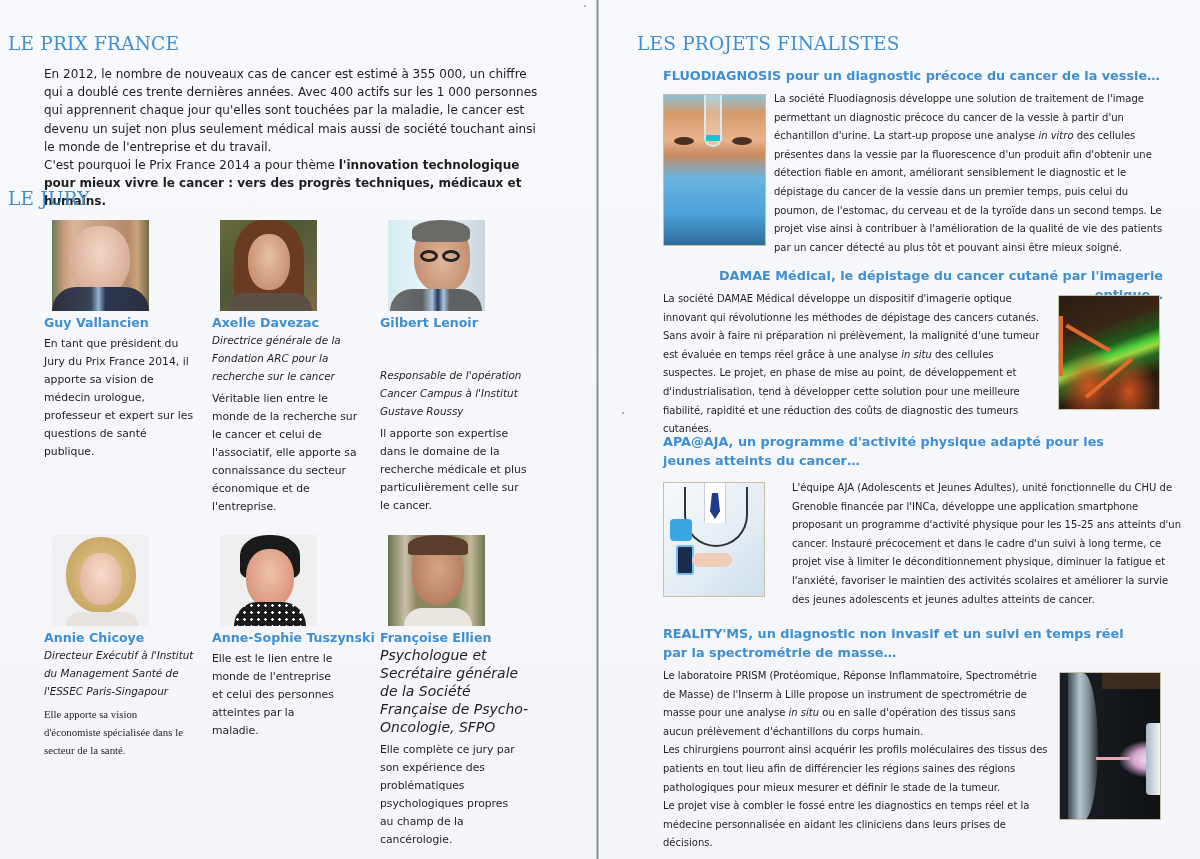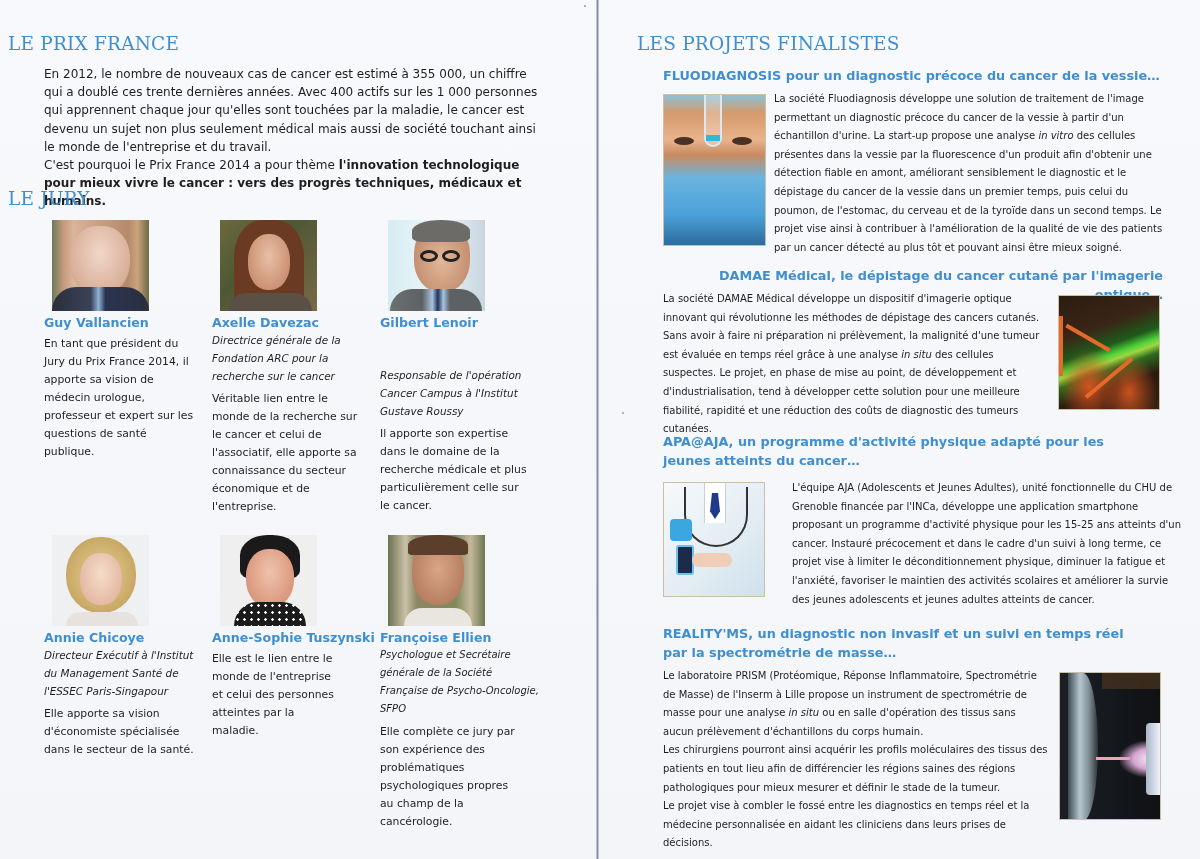--- a/index.html
+++ b/index.html
@@ -44,21 +44,21 @@
   }
   .jury-name {
     margin-top: 4px;
     color: #3f8fd0; font-size: 12.6px; font-weight: bold;
     white-space: nowrap;
   }
   .jury-role {
     font-style: italic; font-size: 10.4px; line-height: 18px;
     margin-top: 1px; color: #1e1e1e;
   }
-  .jury-role.tight { font-size: 10px; line-height: 18px; }
+  .jury-role.tight { font-size: 14px; line-height: 18px; }
   .jury-desc {
     font-size: 10.8px; line-height: 18px; margin-top: 5px; color: #1e1e1e;
   }
 
   .proj-title {
     position: absolute; left: 663px; width: 500px;
     color: #3f8fd0; font-size: 12.8px; font-weight: bold; line-height: 19px;
   }
   .proj-text {
     position: absolute; font-size: 10px; line-height: 18.6px; color: #1e1e1e;
@@ -118,21 +118,21 @@
 </div>
 
 <div class="jury-card" style="left:44px; top:535px;">
   <div class="photo" style="background:#eef0f2;">
     <div style="position:absolute;left:14px;top:2px;width:70px;height:76px;border-radius:48%;background:radial-gradient(ellipse,#e6cf94,#c9a865 70%,#b0915a);"></div>
     <div style="position:absolute;left:28px;top:18px;width:42px;height:52px;border-radius:46%;background:radial-gradient(ellipse at 50% 40%,#f6dccb,#e3b8a2 75%);"></div>
     <div style="position:absolute;left:14px;bottom:0;width:72px;height:14px;background:#e8e2de;border-radius:20px 20px 0 0;"></div>
   </div>
   <div class="jury-name">Annie Chicoye</div>
   <div class="jury-role" style="width:160px;">Directeur Exécutif à l'Institut du Management Santé de l'ESSEC Paris-Singapour</div>
-  <div class="jury-desc" style="width:150px;">Elle apporte sa vision d'économiste spécialisée dans le secteur de la santé.</div>
+  <div class="jury-desc" style="width:150px;font-family:Liberation Serif, serif;">Elle apporte sa vision d'économiste spécialisée dans le secteur de la santé.</div>
 </div>
 
 <div class="jury-card" style="left:212px; top:535px;">
   <div class="photo" style="background:#efefef;">
     <div style="position:absolute;left:20px;top:0;width:60px;height:44px;border-radius:46% 46% 20% 20%;background:#1a1a1a;"></div>
     <div style="position:absolute;left:26px;top:14px;width:48px;height:58px;border-radius:46%;background:radial-gradient(ellipse at 50% 40%,#f0c3ac,#d9957c 75%);"></div>
     <div style="position:absolute;left:14px;bottom:0;width:72px;height:24px;background:radial-gradient(circle,#fff 1px,#1b1b1b 1.5px) 0 0/7px 7px;border-radius:30px 30px 0 0;"></div>
   </div>
   <div class="jury-name">Anne-Sophie Tuszynski</div>
   <div class="jury-desc" style="width:130px;">Elle est le lien entre le monde de l'entreprise et celui des personnes atteintes par la maladie.</div>

